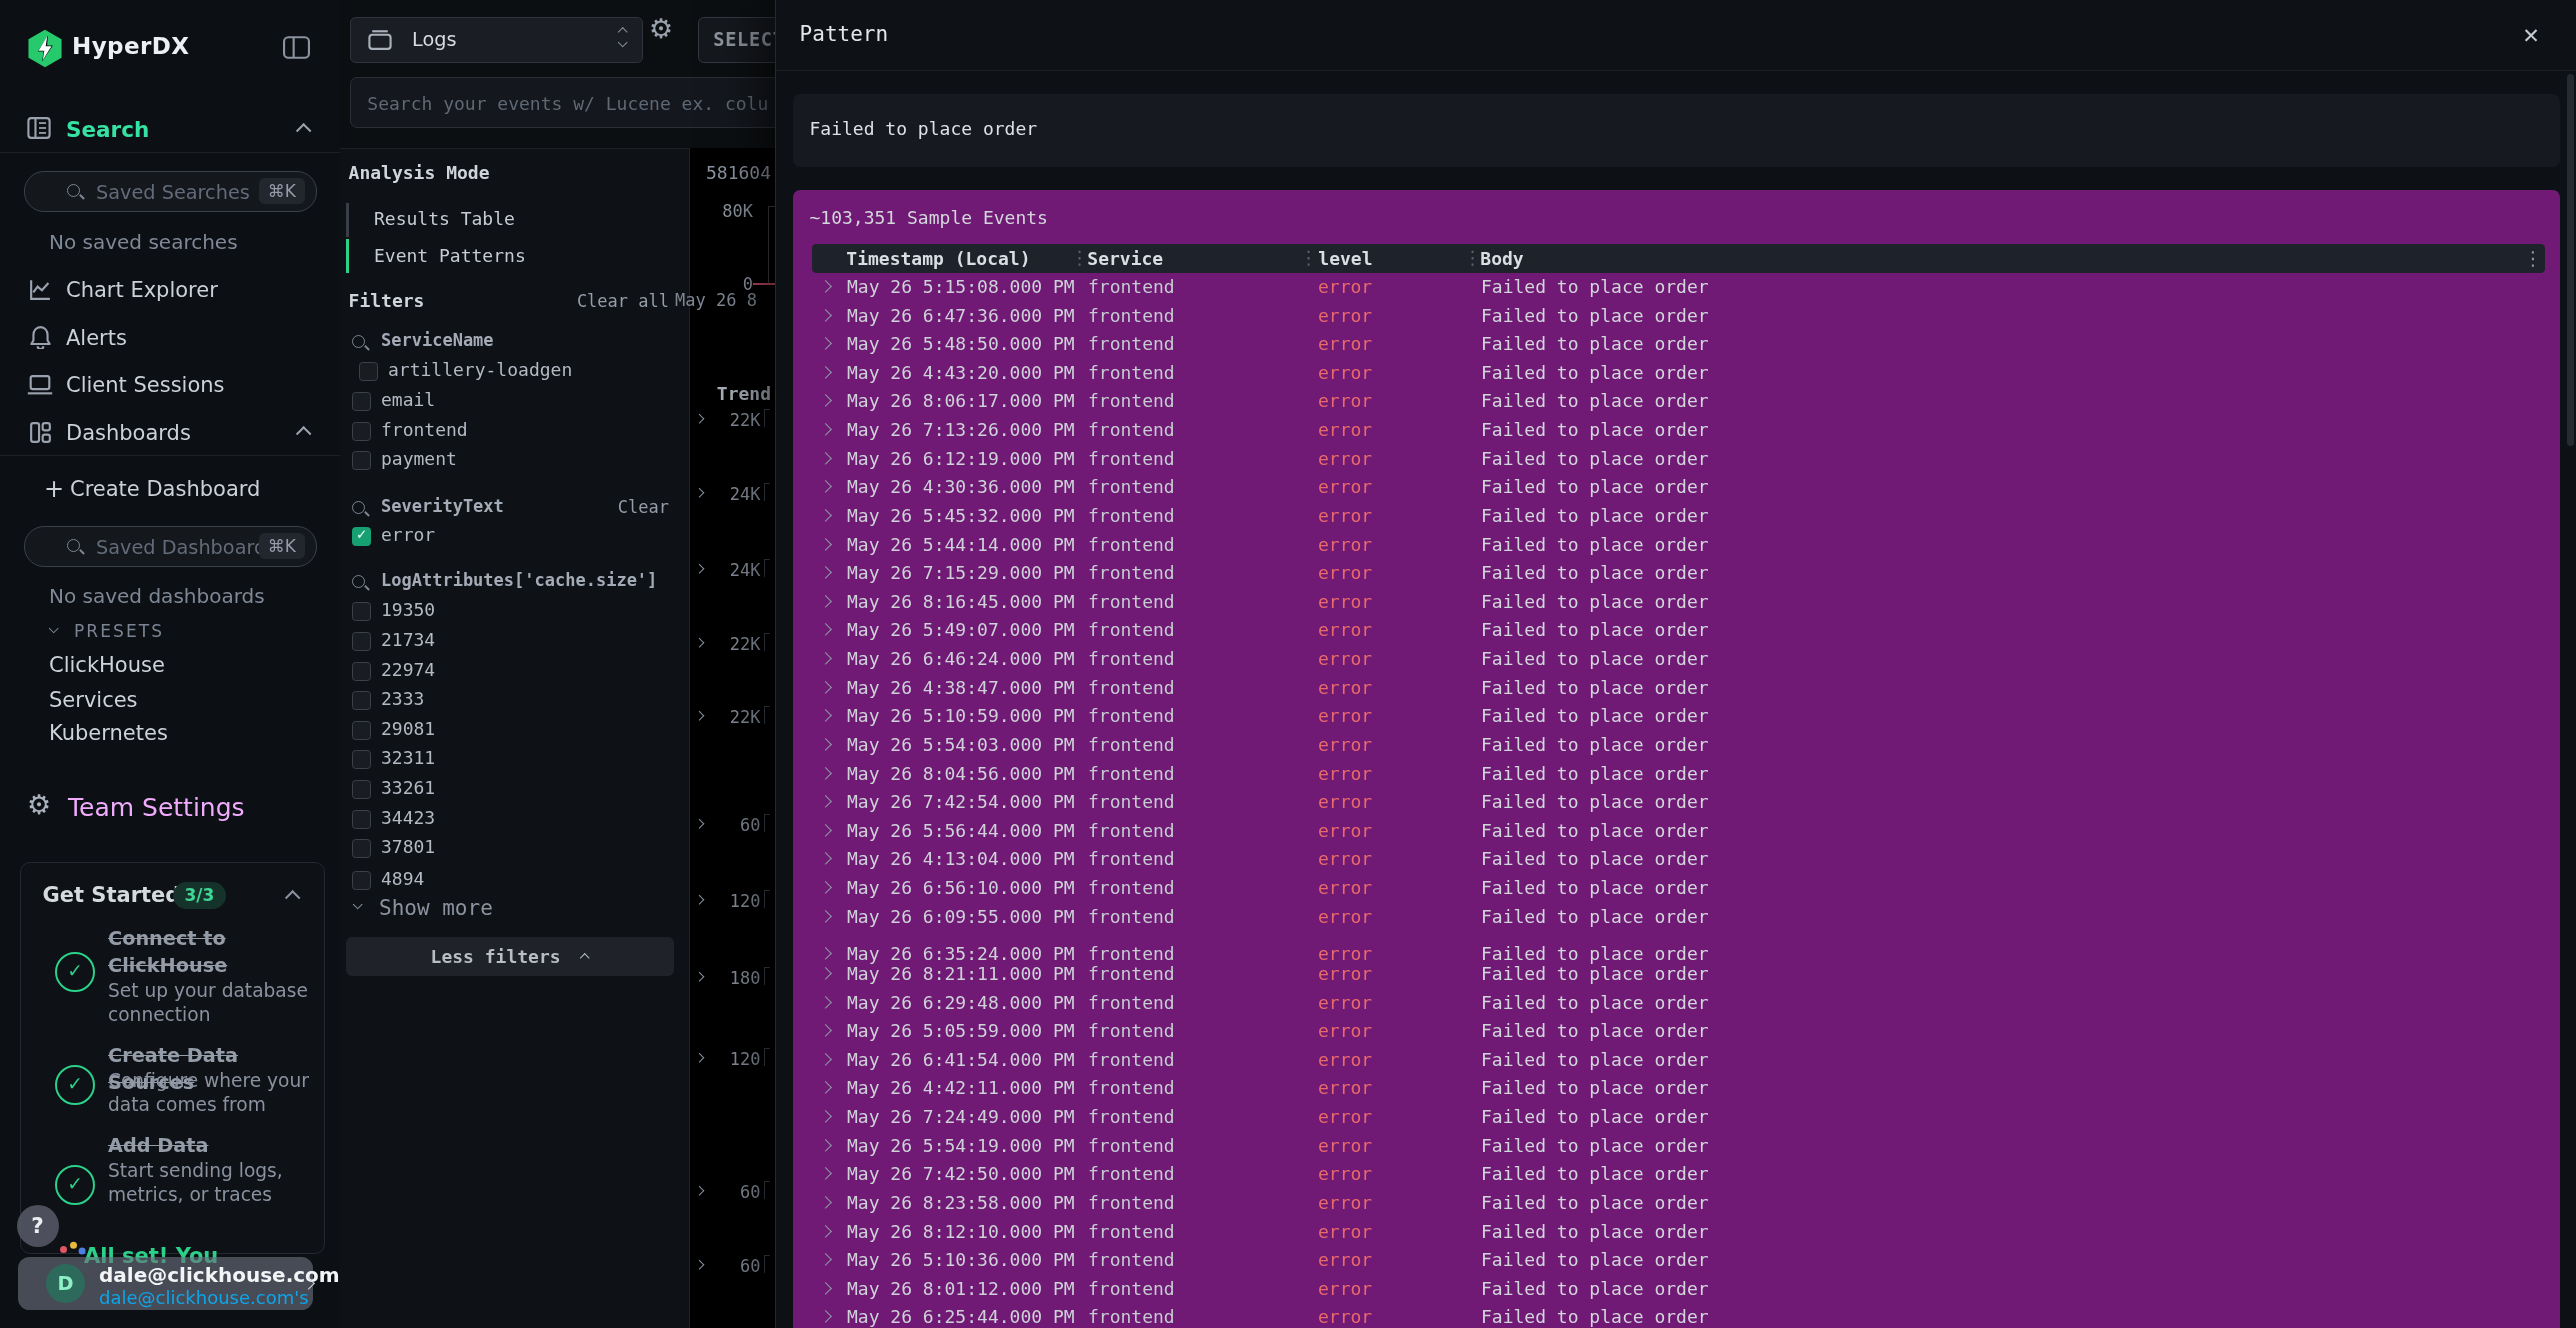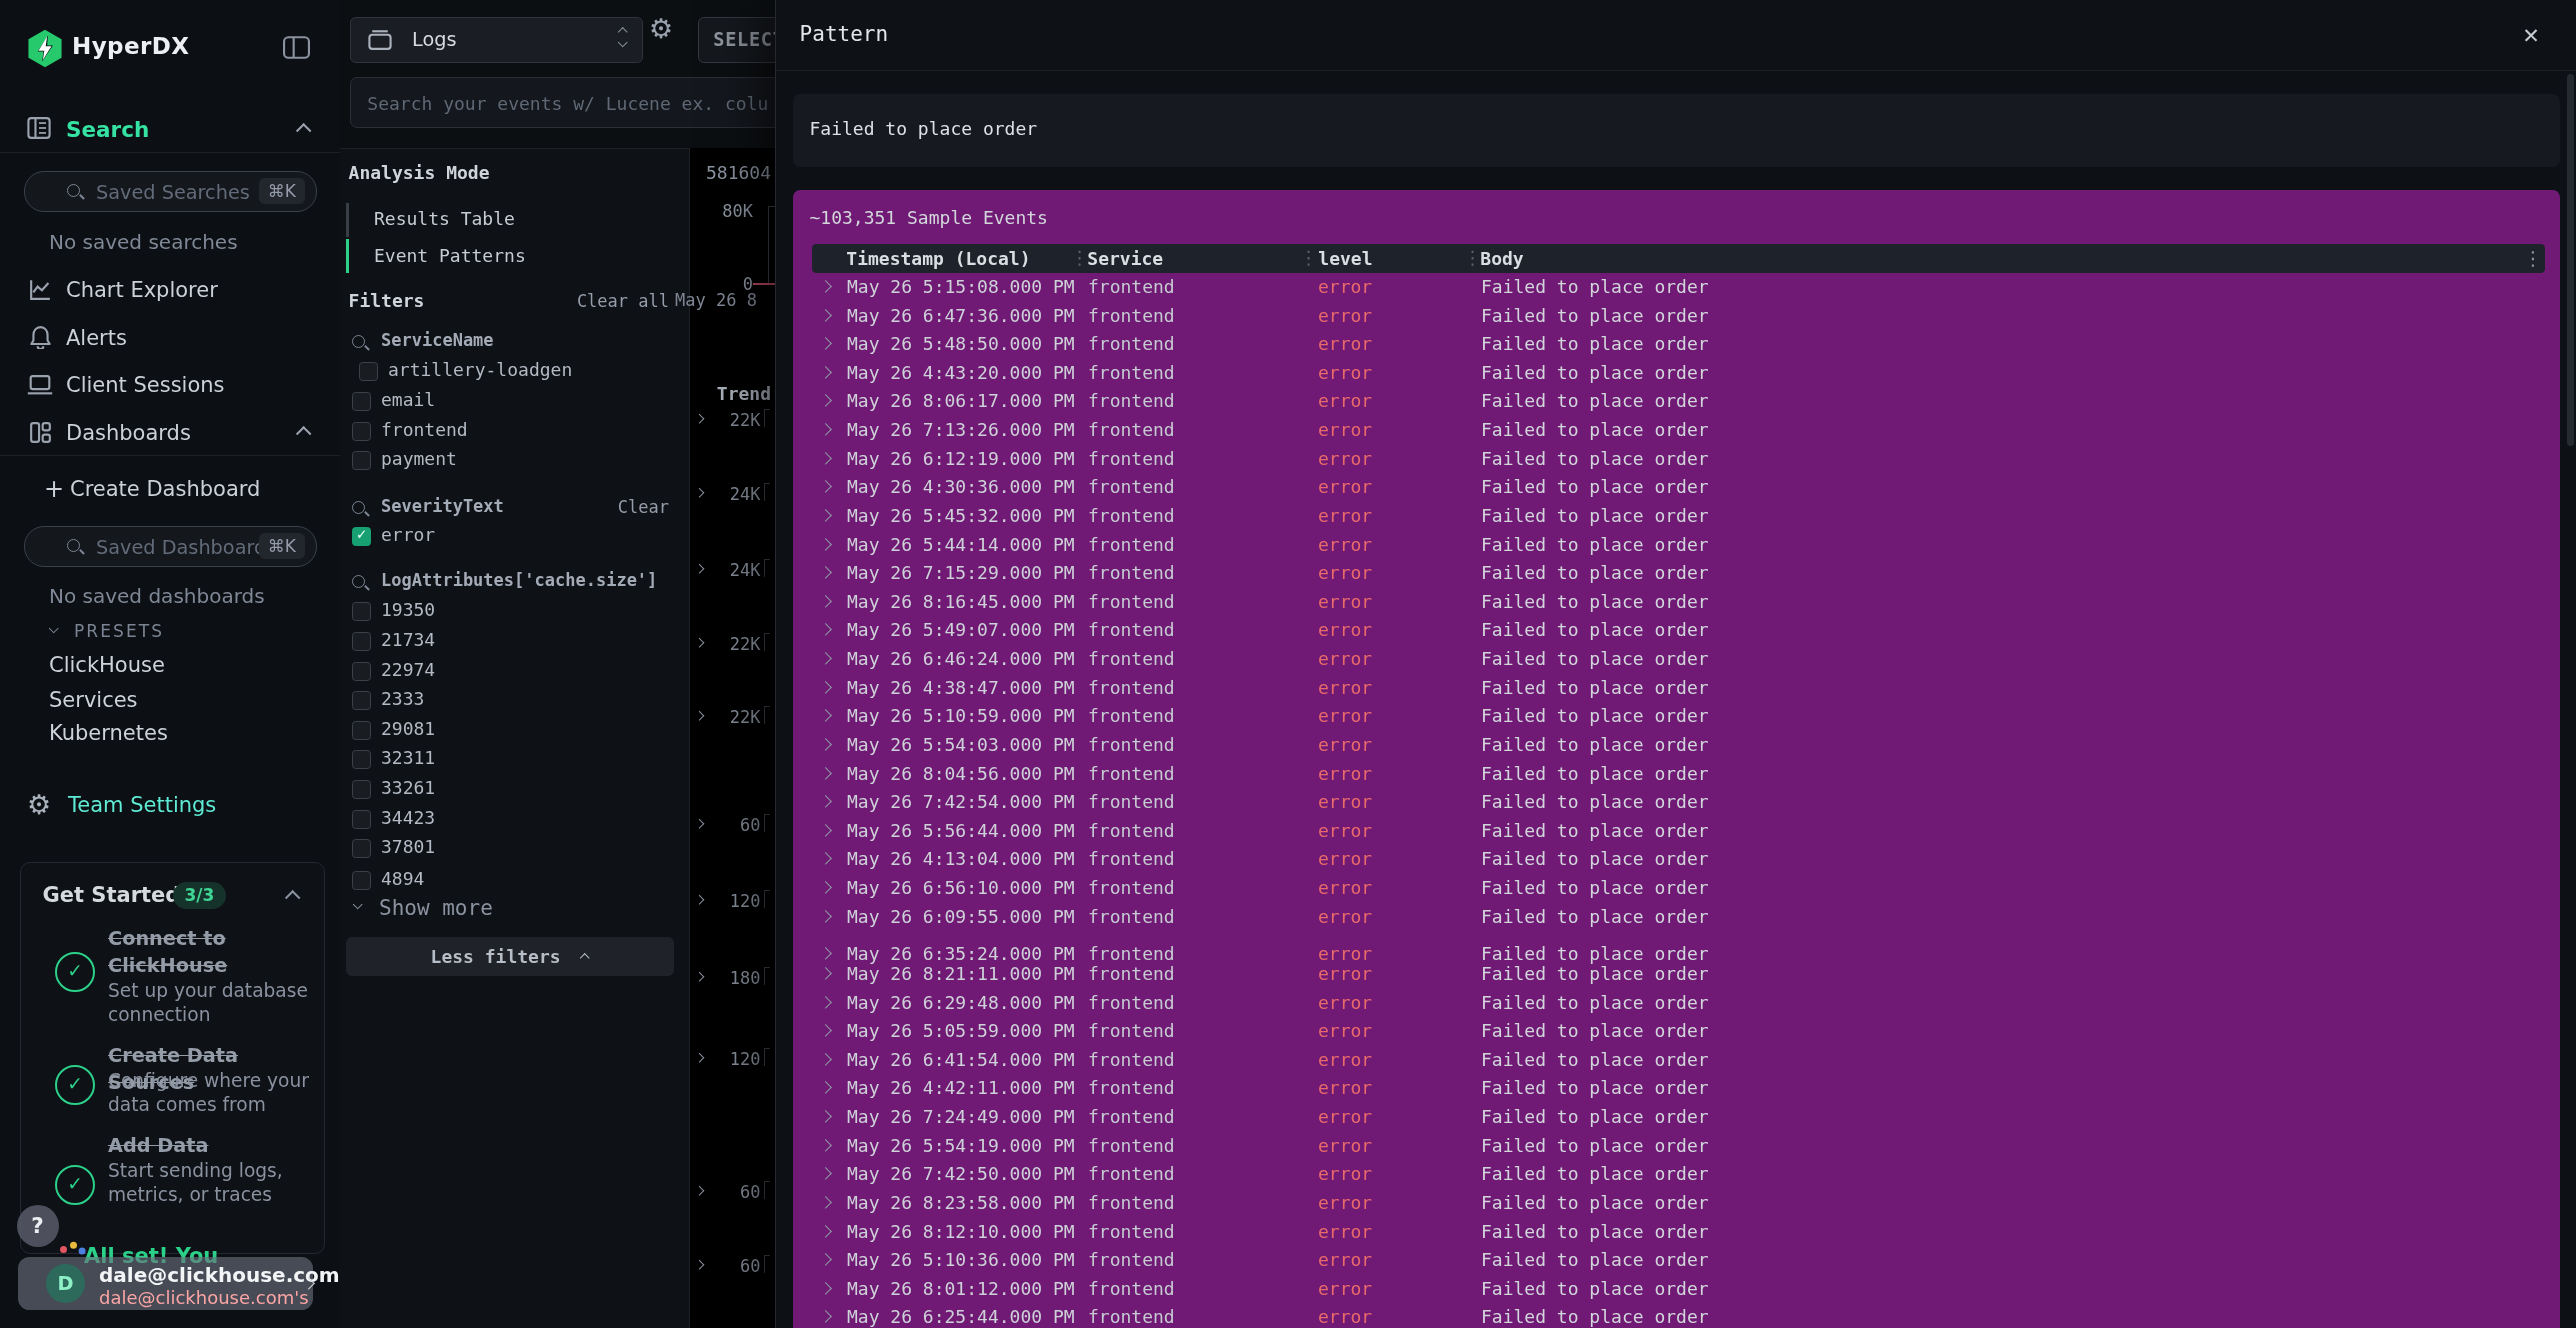--- a/index.html
+++ b/index.html
@@ -40,21 +40,21 @@
   .gs-desc{position:absolute;left:87px;width:222px;font-size:18.6px;color:#8a92a0;line-height:24px;}
   .help-fab{position:absolute;left:16.5px;top:1205px;width:42px;height:42px;border-radius:50%;background:rgba(88,92,104,.85);
             color:#eceef1;font-size:21.5px;font-weight:bold;text-align:center;line-height:42px;}
   .confetti{position:absolute;left:60px;top:1246px;width:7.2px;height:7.2px;border-radius:50%;background:#e05661;
             box-shadow:10px -4.3px 0 #e8b93c, 18.6px 1.4px 0 #4f7fe0;}
   .celebrate{position:absolute;left:84px;top:1244px;font-size:21px;font-weight:bold;color:#2bd089;white-space:nowrap;}
   .user-pill{position:absolute;left:18px;top:1257px;width:295px;height:53px;border-radius:11.4px;background:rgba(108,113,128,.62);}
   .avatar{position:absolute;left:28px;top:7.2px;width:39px;height:39px;border-radius:50%;background:#2e6a5c;
           color:#8ef0c6;font-weight:bold;font-size:19.3px;text-align:center;line-height:39px;}
   .user-name{position:absolute;left:81px;top:6.4px;font-size:20px;font-weight:bold;color:#f2f4f6;}
-  .user-org{position:absolute;left:81px;top:30px;font-size:18px;color:#fca5a5;}
+  .user-org{position:absolute;left:81px;top:30px;font-size:18px;color:#0ea5e9;}
 
   
   .mid{position:absolute;left:340px;top:0;width:2236px;height:1328px;background:#0e1116;}
   .topbar{position:absolute;left:0;top:0;width:100%;height:148px;background:#0c0f12;border-bottom:0.7px solid #1d2126;}
   .src-select{position:absolute;left:10px;top:16.5px;width:291px;height:44px;background:#1a1d23;border:0.7px solid #30343c;border-radius:5.7px;}
   .src-label{position:absolute;left:61px;top:10px;font-size:19.3px;color:#d7dbdf;}
   .updown{position:absolute;right:15.7px;top:10px;color:#8b93a0;display:flex;flex-direction:column;gap:4.3px;}
   .gear{position:absolute;left:309px;top:13px;font-size:27px;color:#9aa2ae;}
   .select-btn{position:absolute;left:358px;top:16.5px;width:107px;height:44px;background:#15181d;border:0.7px solid #343941;
               border-radius:5.7px;color:#8f959e;font-weight:bold;font-size:18.6px;letter-spacing:0.7px;line-height:44px;text-indent:14.3px;}
@@ -185,21 +185,21 @@
     </div>
     <div class="abs muted" style="left:49px;top:584px">No saved dashboards</div>
 
     <span class="chv chv-d chv-sm abs" style="left:50px;top:625px;color:#7b8493"></span>
     <div class="abs" style="left:74px;top:621px;font-size:17px;letter-spacing:2.1px;color:#7b8493">PRESETS</div>
     <div class="abs preset-item" style="left:49px;top:653px">ClickHouse</div>
     <div class="abs preset-item" style="left:49px;top:688px">Services</div>
     <div class="abs preset-item" style="left:49px;top:721px">Kubernetes</div>
 
     <div class="abs" style="left:27px;top:789px;font-size:27px;color:#aab2bd">⚙</div>
-    <div class="abs" style="left:68px;top:793px;font-size:21px;color:#5eead4">Team Settings</div>
+    <div class="abs" style="left:68px;top:793px;font-size:25px;color:#f0abfc">Team Settings</div>
 
     <div class="gs-card">
       <div class="abs" style="left:21.5px;top:20px;font-size:21px;font-weight:bold;color:#d5dade">Get Started</div>
       <div class="gs-badge" style="top:18.6px">3/3</div>
       <span class="chv chv-u abs" style="left:266px;top:29px;color:#8b93a0"></span>
 
       <div class="gs-check" style="top:89px">✓</div>
       <div class="gs-title" style="top:62px">Connect to ClickHouse</div>
       <div class="gs-desc" style="top:116px">Set up your database connection</div>
 

